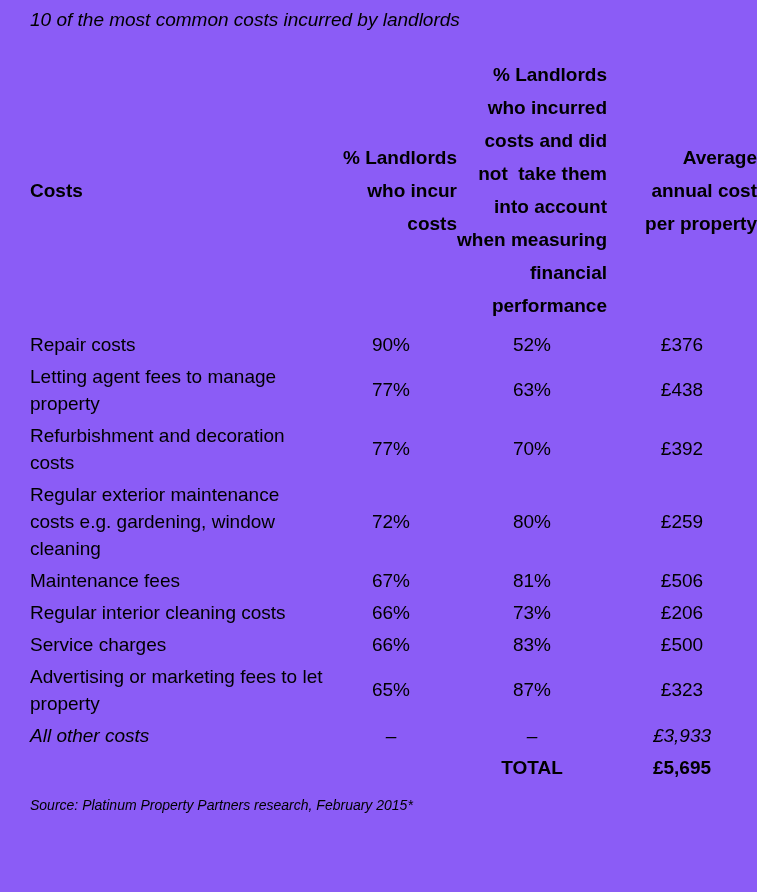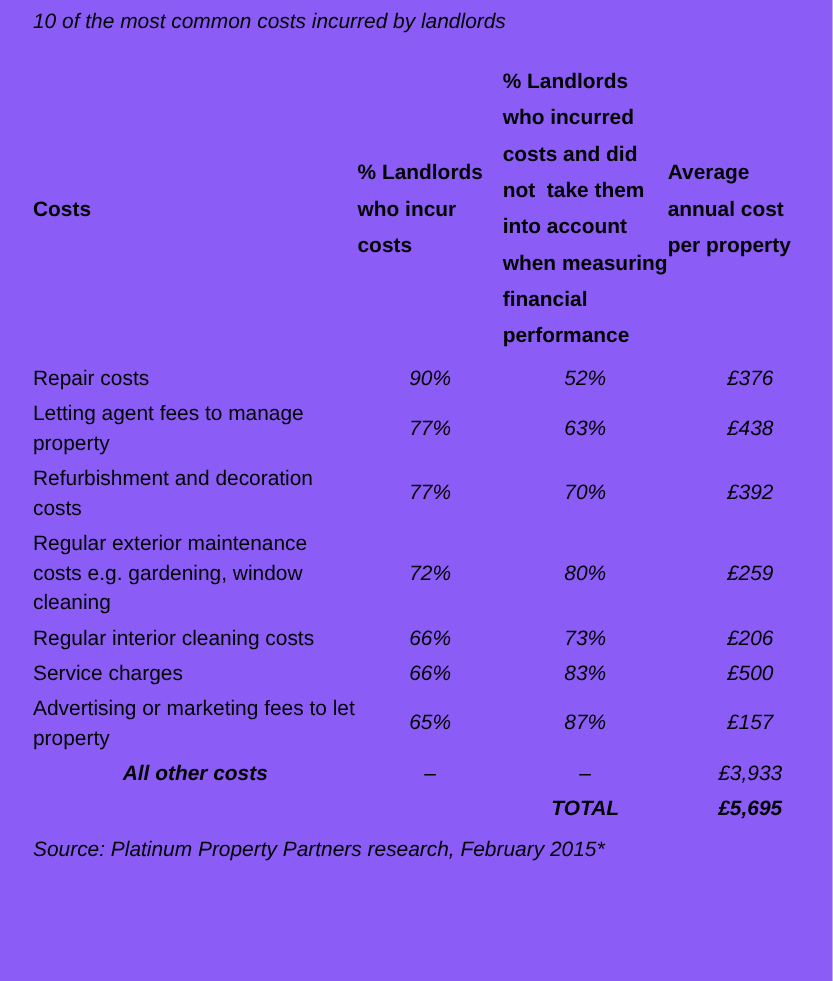--- a/index.html
+++ b/index.html
@@ -30,49 +30,47 @@
     width: 727px;
     font-size: 19px;
   }
   col.c1 { width: 295px; }
   col.c2 { width: 132px; }
   col.c3 { width: 150px; }
   col.c4 { width: 150px; }
   th {
     font-weight: bold;
     vertical-align: middle;
-    text-align: left;
+    text-align: right;
     white-space: pre;
     line-height: 33px;
     padding: 0 0 6px 0;
   }
   th.costs-head {
     text-align: left;
     white-space: normal;
   }
   td {
     vertical-align: middle;
     line-height: 27px;
     padding: 2.5px 0;
   }
   td.cost-name { text-align: left; margin-left: 30px; }
-  td.num { text-align: center; font-style: italic; }
+  td.num { text-align: center; }
   tr.all-other-row td {
     font-style: italic;
   }
   tr.all-other-row td.cost-name {
-    text-align: center;
-    font-weight: bold;
+    text-align: left;
   }
   tr.total-row td {
-    font-style: italic;
     font-weight: bold;
   }
   .source {
-    font-size: 19px;
+    font-size: 14px;
     font-style: italic;
     line-height: 24px;
     margin: 10px 0 0 0;
   }
 </style>
 </head>
 <body>
 
 <div class="page">
   <p class="title">10 of the most common costs incurred by landlords</p>
@@ -122,36 +120,42 @@
         <td class="num">70%</td>
         <td class="num">£392</td>
       </tr>
       <tr>
         <td class="cost-name">Regular exterior maintenance costs e.g. gardening, window cleaning</td>
         <td class="num">72%</td>
         <td class="num">80%</td>
         <td class="num">£259</td>
       </tr>
       <tr>
+        <td class="cost-name">Maintenance fees</td>
+        <td class="num">67%</td>
+        <td class="num">81%</td>
+        <td class="num">£506</td>
+      </tr>
+      <tr>
         <td class="cost-name">Regular interior cleaning costs</td>
         <td class="num">66%</td>
         <td class="num">73%</td>
         <td class="num">£206</td>
       </tr>
       <tr>
         <td class="cost-name">Service charges</td>
         <td class="num">66%</td>
         <td class="num">83%</td>
         <td class="num">£500</td>
       </tr>
       <tr>
         <td class="cost-name">Advertising or marketing fees to let property</td>
         <td class="num">65%</td>
         <td class="num">87%</td>
-        <td class="num">£157</td>
+        <td class="num">£323</td>
       </tr>
       <tr class="all-other-row">
         <td class="cost-name">All other costs</td>
         <td class="num">–</td>
         <td class="num">–</td>
         <td class="num">£3,933</td>
       </tr>
       <tr class="total-row">
         <td></td>
         <td></td>

